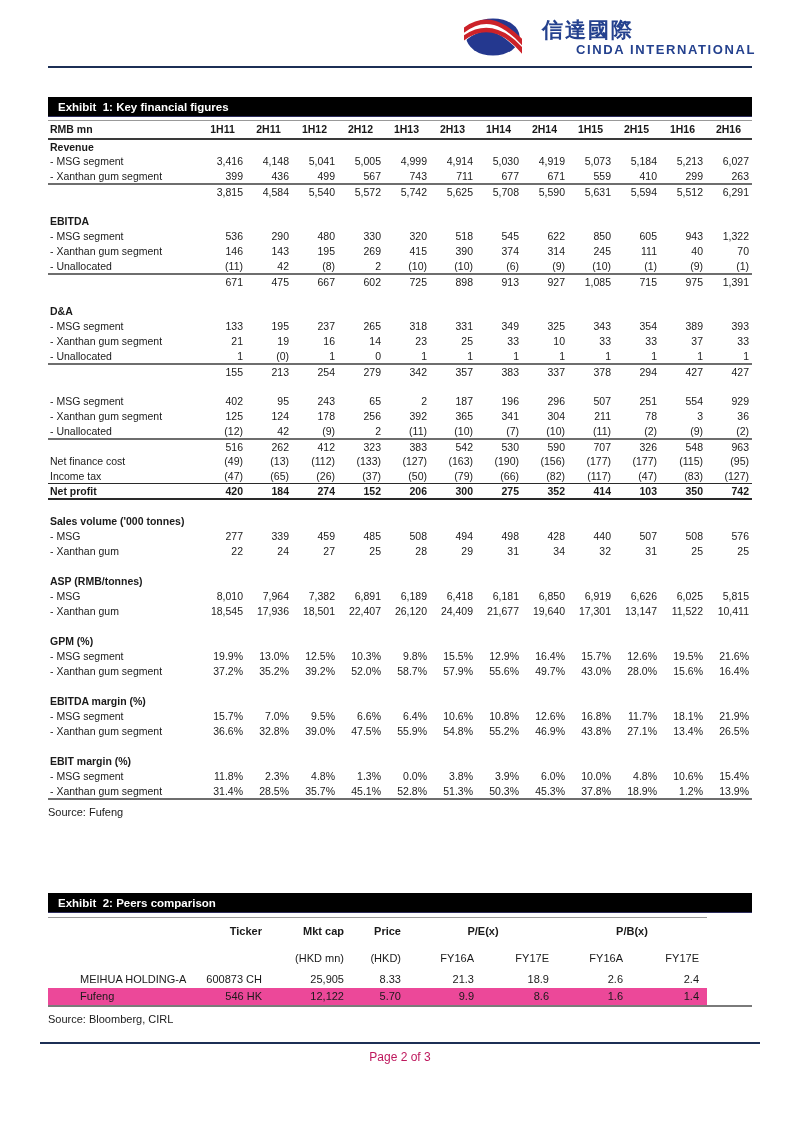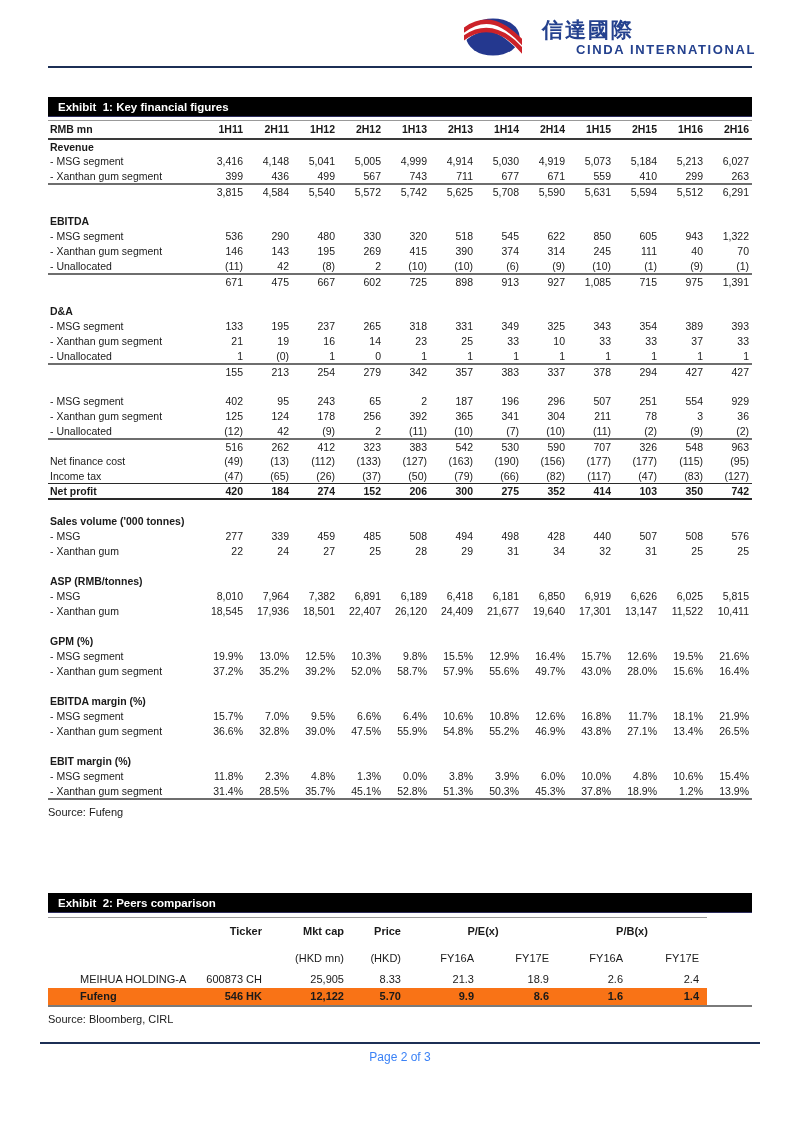--- a/index.html
+++ b/index.html
@@ -26,47 +26,47 @@
   }
   .src { font-size:11px; color:#1a1a1a; margin-top:6px; }
 
   
   #exh1-table { width:704px; border-collapse:collapse; table-layout:fixed; margin-top:3px; border-top:1px solid #999; }
   #exh1-table col.c-label { width:152px; }
   #exh1-table th, #exh1-table td {
     font-size:10.5px; height:15px; padding:0 0 0 2px;
     vertical-align:middle; white-space:nowrap; overflow:visible;
   }
-  #exh1-table thead th { height:18px; font-weight:bold; text-align:right; padding-right:3px; border-bottom:2px solid #3a3a3a; }
+  #exh1-table thead th { height:18px; font-weight:bold; padding-right:3px; border-bottom:2px solid #3a3a3a; }
   #exh1-table thead th.lbl { text-align:left; padding-left:2px; }
   #exh1-table td.num { text-align:right; padding-right:3px; }
   #exh1-table td.lbl { text-align:left; }
   tr.r-section td { font-weight:bold; }
   tr.r-item td.lbl { padding-left:8px; }
   tr.r-total td { border-top:2px solid #6e6e6e; }
   tr.r-netprofit td { font-weight:bold; border-top:1px solid #2a2a2a; border-bottom:2px solid #2a2a2a; }
   tr.r-item_last td { border-bottom:2px solid #6e6e6e; }
   tr.r-spacer td { height:17px; }
   tr.r-bigspacer td { height:34px; }
 
   
   #exh2-table { width:659px; border-collapse:collapse; table-layout:fixed; margin-top:4px; border-top:1px solid #999; }
   #exh2-table th, #exh2-table td { font-size:11px; white-space:nowrap; }
   #exh2-table thead tr.h1 th { height:27px; font-weight:bold; text-align:right; padding-right:8px; vertical-align:middle; }
   #exh2-table thead tr.h1 th.span { text-align:center; padding-right:0; }
   #exh2-table thead tr.h2 th { height:26px; font-weight:normal; text-align:right; padding-right:8px; vertical-align:middle; }
   #exh2-table tbody td { height:17px; text-align:right; padding-right:8px; vertical-align:middle; }
   #exh2-table tbody td.name { text-align:left; padding-left:32px; }
-  #exh2-table tbody tr.hl td { background:#f97316; font-weight:bold; }
+  #exh2-table tbody tr.hl td { background:#ec4899; font-weight:normal; }
   .exh2-bottomline { width:704px; height:2px; background:#7a7a7a; }
 
   
   .footer-rule { position:absolute; top:1042px; left:40px; width:720px; height:2px; background:#1c2f55; }
   .footer-text { position:absolute; top:1050px; left:40px; width:720px; text-align:center;
-                 font-size:12px; color:#3b82f6; }
+                 font-size:12px; color:#be185d; }
 </style>
 </head>
 <body>
 
 <div class="logo-row">
   <svg class="logo-mark" viewBox="0 0 60 44">
     <ellipse cx="30" cy="22" rx="28" ry="19.5" fill="#24388f"></ellipse>
     <path d="M-2,21 C22,2 40,10 63,35" stroke="#ffffff" stroke-width="11" fill="none"></path>
     <path d="M-2,16 C22,-3 42,7 63,30" stroke="#cc2229" stroke-width="4.6" fill="none"></path>
     <path d="M-2,24 C22,6 44,16 63,39" stroke="#cc2229" stroke-width="4.6" fill="none"></path>

